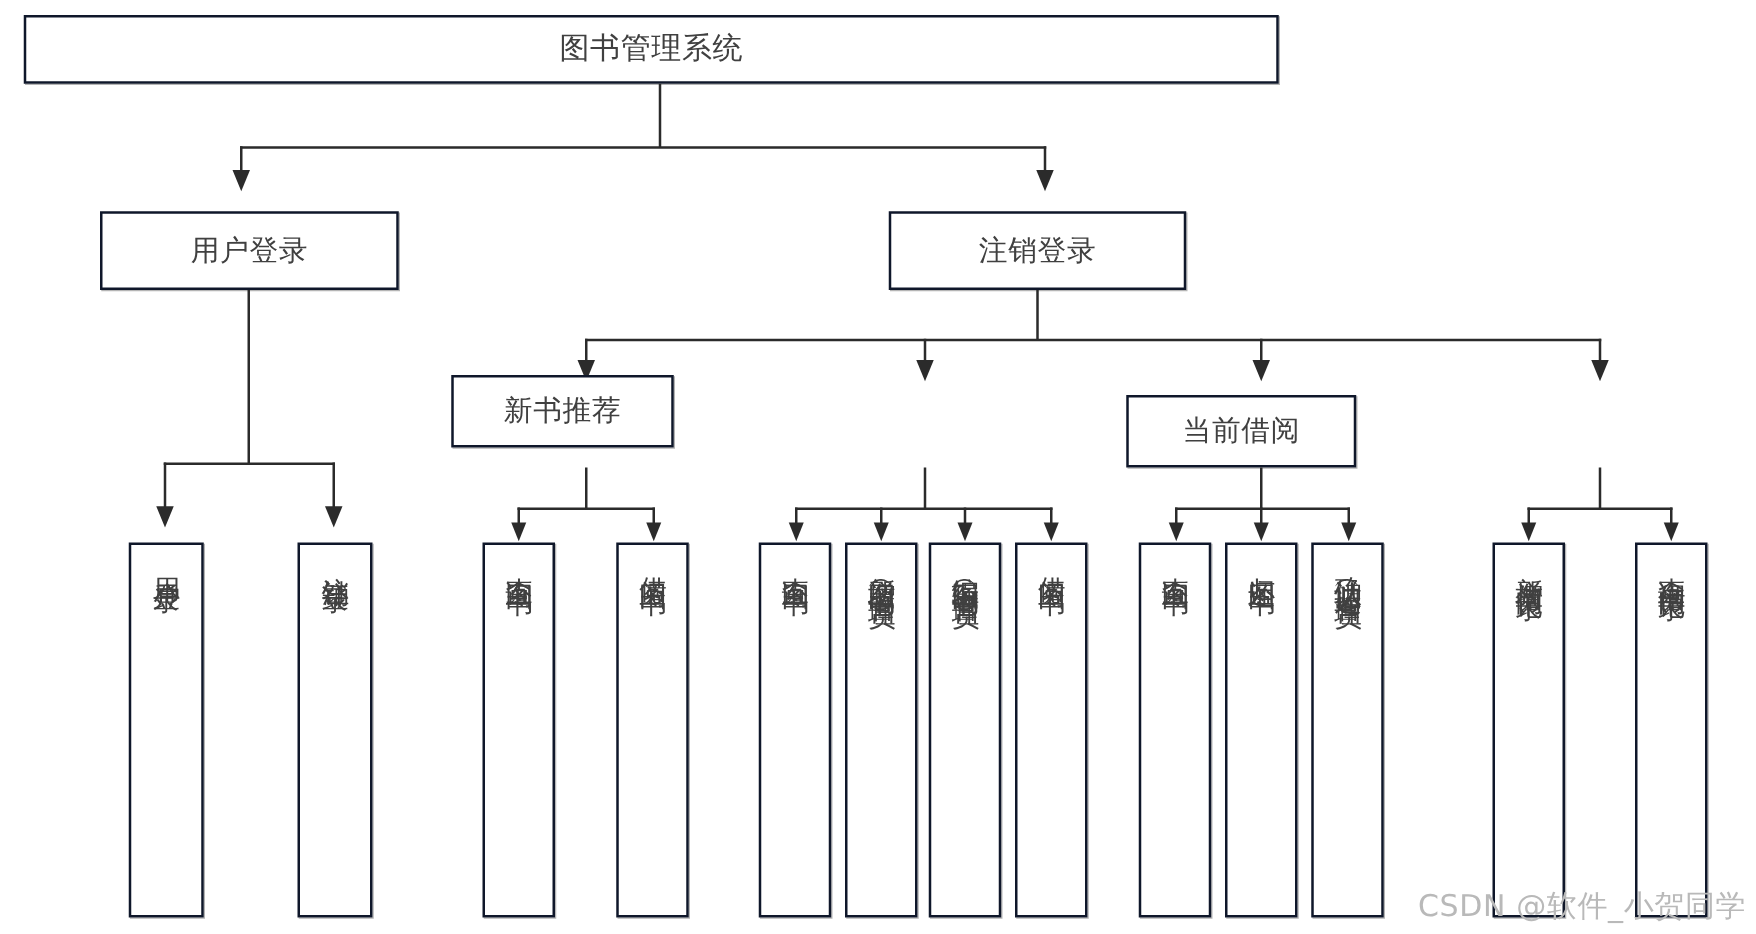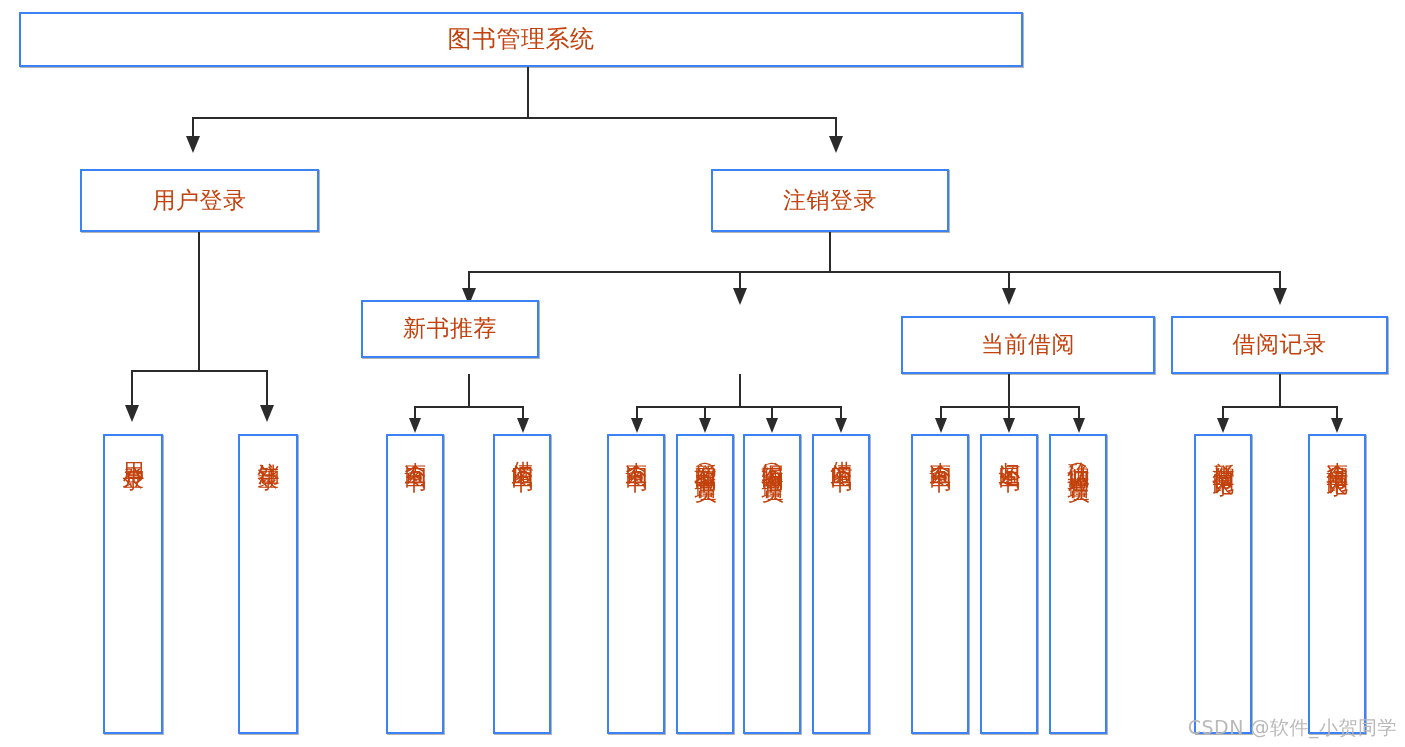--- a/index.html
+++ b/index.html
@@ -12,26 +12,26 @@
     width:1405px;
     height:747px;
     background:#ffffff;
     overflow:hidden;
   }
   
   .node{
     position:absolute;
     box-sizing:border-box;
     background:#ffffff;
-    border:2px solid #3b82f6;
+    border:2px solid #0f172a;
     box-shadow:1px 1px 0 rgba(120,120,120,.55);
     display:flex;
     align-items:center;
     justify-content:center;
-    color:#c2410c;
+    color:#404040;
     font-family:Liberation Serif, serif;
   }
   .node .label{
     display:block;
     text-align:center;
     line-height:1.12;
     letter-spacing:.5px;
   }
   .node.horiz .label{
     writing-mode:horizontal-tb;
@@ -68,21 +68,21 @@
   .arrow.slim{
     border-left:6px solid transparent;
     border-right:6px solid transparent;
     border-top:15px solid #2b2b2b;
   }
   
   #watermark{
     position:absolute;
     right:8px;
     bottom:6px;
-    font-size:19px;
+    font-size:24px;
     color:#b9b9b9;
     white-space:nowrap;
     letter-spacing:.5px;
   }
 </style>
 </head>
 <body>
 
 <div id="stage">
 
@@ -121,25 +121,22 @@
   <div class="line vline" style="left:739px;top:271px;width:2px;height:20px;"></div>
   <div class="arrow" style="left:733px;top:288px;"></div>
   <div class="line vline" style="left:1008px;top:271px;width:2px;height:20px;"></div>
   <div class="arrow" style="left:1002px;top:288px;"></div>
   <div class="line vline" style="left:1279px;top:271px;width:2px;height:20px;"></div>
   <div class="arrow" style="left:1273px;top:288px;"></div>
 
   <div class="node horiz" style="left:361px;top:300px;width:178px;height:58px;">
     <span class="label">新书推荐</span>
   </div>
-  <div class="node horiz" style="left:901px;top:316px;width:254px;height:58px;">
+  <div class="node horiz" style="left:901px;top:316px;width:184px;height:58px;">
     <span class="label">当前借阅</span>
-  </div>
-  <div class="node horiz" style="left:1171px;top:316px;width:217px;height:58px;">
-    <span class="label">借阅记录</span>
   </div>
 
   <div class="line vline" style="left:468px;top:374px;width:2px;height:33px;"></div>
   <div class="line hline" style="left:414px;top:406px;width:110px;height:2px;"></div>
   <div class="line vline" style="left:414px;top:406px;width:2px;height:14px;"></div>
   <div class="arrow slim" style="left:409px;top:418px;"></div>
   <div class="line vline" style="left:522px;top:406px;width:2px;height:14px;"></div>
   <div class="arrow slim" style="left:517px;top:418px;"></div>
 
   <div class="line vline" style="left:739px;top:374px;width:2px;height:33px;"></div>

